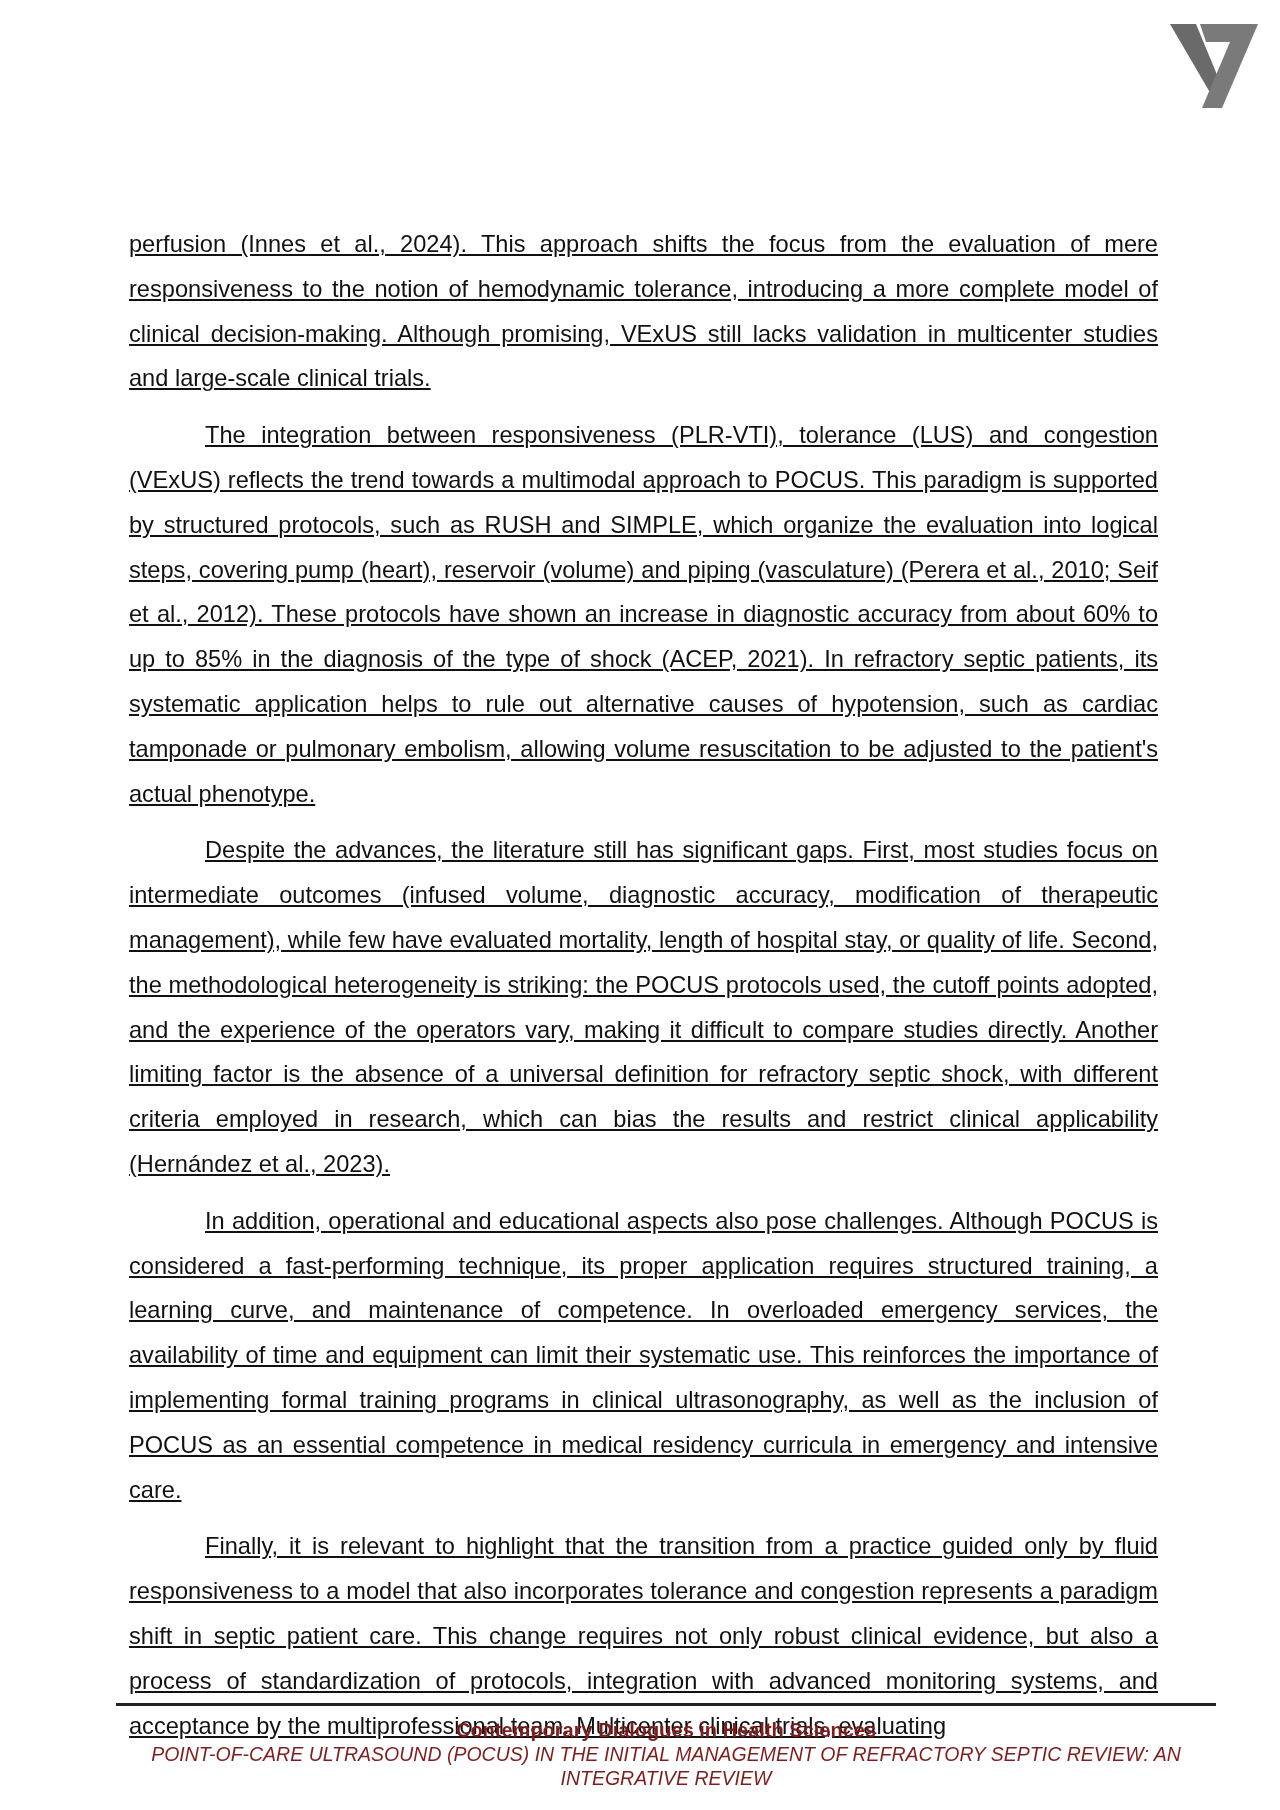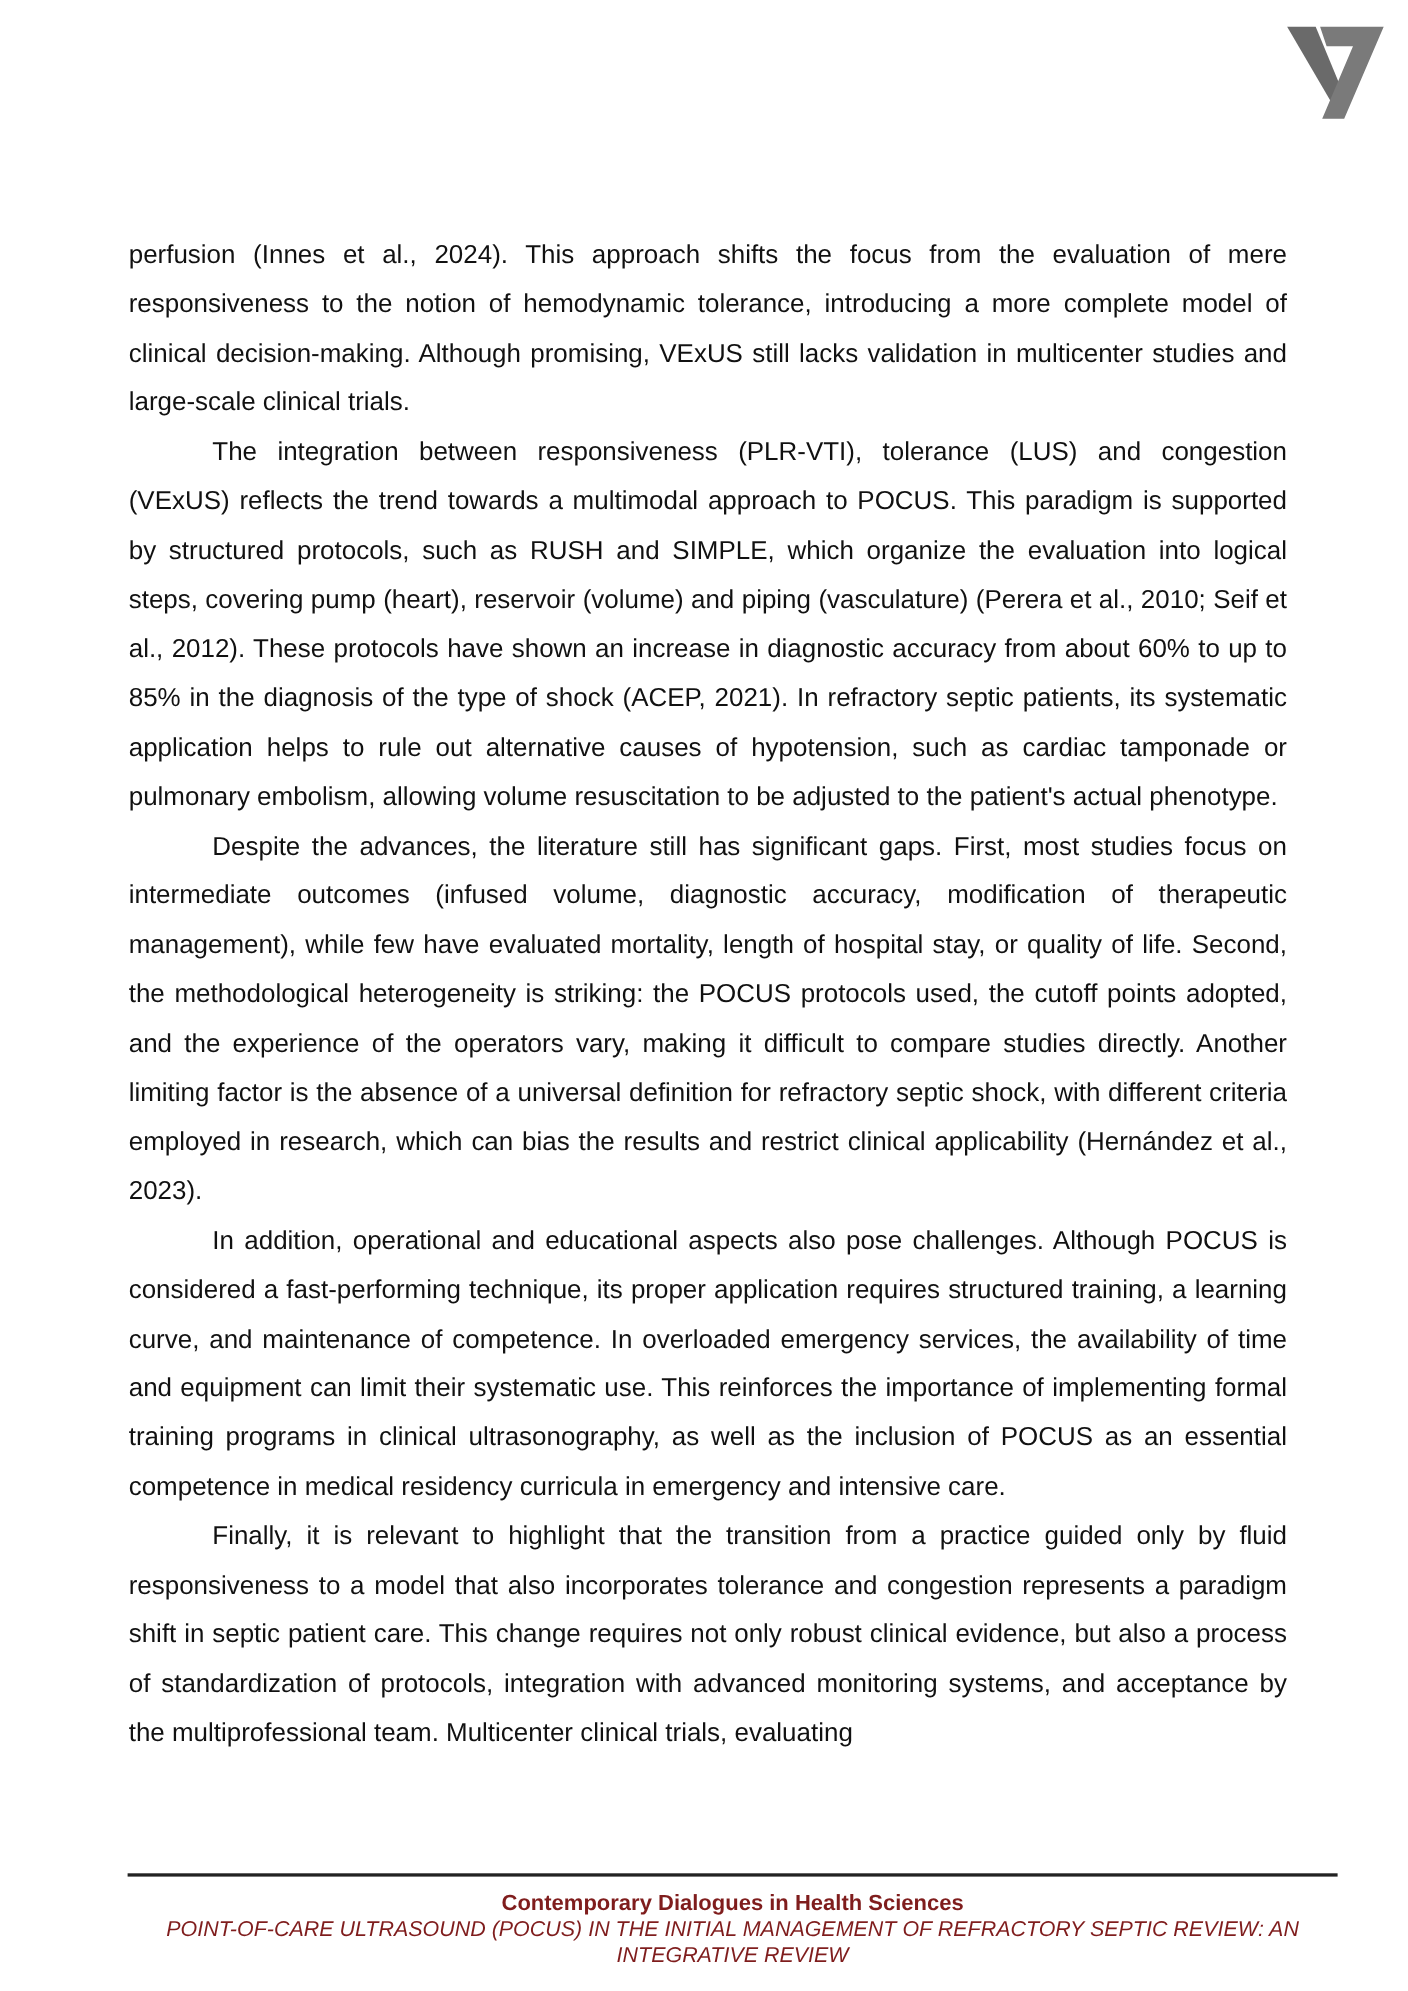--- a/index.html
+++ b/index.html
@@ -25,22 +25,23 @@
     .body-text {
       position: absolute;
       left: 117px;
       top: 210px;
       width: 1053px;
       font-size: 23.6px;
       line-height: 44.8px;
       text-align: justify;
     }
     .body-text p {
-      margin: 0;
+      margin: 12px;
       text-indent: 0;
+      text-decoration: underline;
     }
     .body-text p.indent {
       text-indent: 76px;
     }
     .footer-rule {
       position: absolute;
       left: 116px;
       top: 1703px;
       width: 1100px;
       height: 3px;

